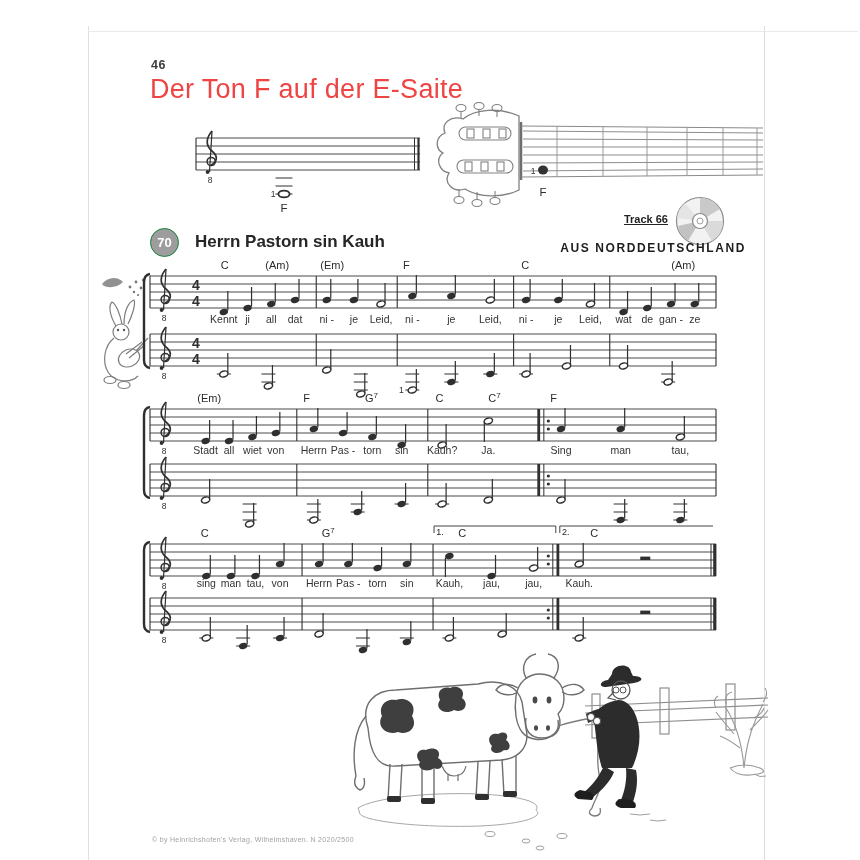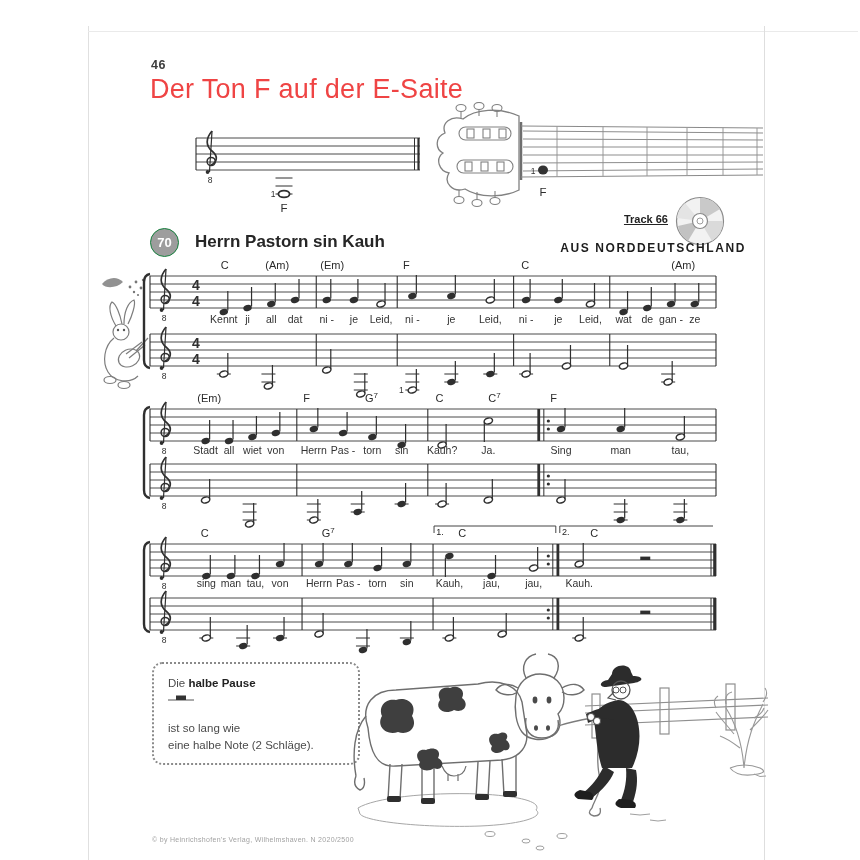--- a/index.html
+++ b/index.html
@@ -507,29 +507,20 @@
       <line x1="453.38879999999995" y1="610.5" x2="453.38879999999995" y2="591" stroke="#2f2f2f" stroke-width="1.2"></line>
       <ellipse cx="502.20799999999997" cy="608" rx="4.3" ry="2.9" fill="#fff" stroke="#2f2f2f" stroke-width="1.5" transform="rotate(-18 502.20799999999997 608)"></ellipse>
       <line x1="506.20799999999997" y1="606.5" x2="506.20799999999997" y2="587" stroke="#2f2f2f" stroke-width="1.2"></line>
       <line x1="572.236" y1="612" x2="586.236" y2="612" stroke="#2f2f2f" stroke-width="1"></line>
       <ellipse cx="579.236" cy="612" rx="4.3" ry="2.9" fill="#fff" stroke="#2f2f2f" stroke-width="1.5" transform="rotate(-18 579.236 612)"></ellipse>
       <line x1="583.236" y1="610.5" x2="583.236" y2="591" stroke="#2f2f2f" stroke-width="1.2"></line>
       <rect x="640.26" y="584.6" width="10" height="3.4" fill="#2f2f2f"></rect>
       <path d="M 150 516 Q 144 517 144 524 L 144 598 Q 144 605 150 606" fill="none" stroke="#2f2f2f" stroke-width="2.4"></path>
     </svg>
 
-  <div class="abs" id="info-box">
-    <span>Die </span><b>halbe Pause</b>
-    <svg width="26" height="10" viewBox="0 0 26 10" style="vertical-align:baseline;">
-      <line x1="0" y1="8" x2="26" y2="8" stroke="#555" stroke-width="1"></line>
-      <rect x="8" y="3.5" width="10" height="4.5" fill="#333"></rect>
-    </svg><br>
-    <span>ist so lang wie</span><br>
-    <span>eine halbe Note (2 Schläge).</span>
-  </div>
 
   <svg class="abs" style="left:330px;top:612px;" width="440" height="215" viewBox="0 0 440 215">
     <g stroke="#8f8f8f" fill="none" stroke-width="1.2">
       <line x1="255" y1="68" x2="438" y2="60"></line>
         <line x1="255" y1="75" x2="438" y2="67"></line>
       <line x1="255" y1="87" x2="438" y2="79"></line>
       <rect x="262" y="56" width="8" height="44"></rect>
         <rect x="330" y="50" width="9" height="46"></rect>
         <rect x="396" y="46" width="9" height="46"></rect>
     </g>

